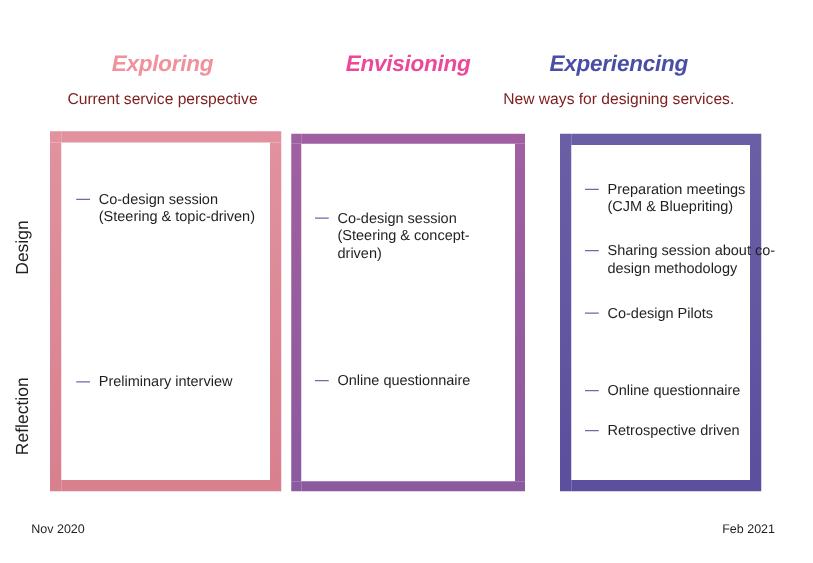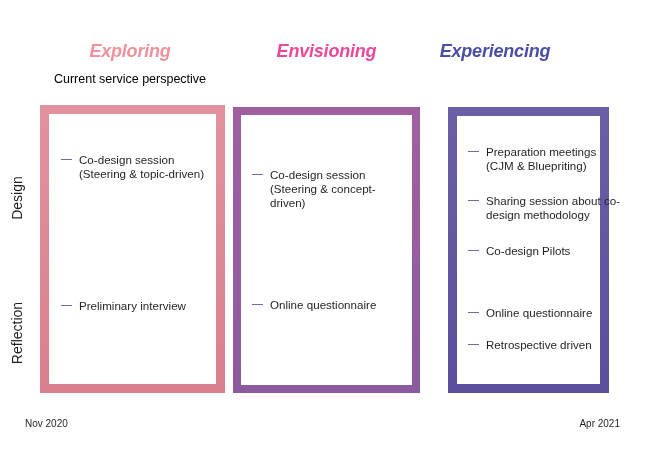--- a/index.html
+++ b/index.html
@@ -32,21 +32,21 @@
     font-style: italic;
     font-weight: bold;
     font-size: 18px;
     letter-spacing: -0.2px;
     line-height: 22px;
     white-space: nowrap;
   }
   .phase-sub {
     font-size: 12.5px;
     line-height: 16px;
-    color: #000000;
+    color: #7f1d1d;
     white-space: nowrap;
     margin-top: 9px;
   }
 
   
   .phase-box {
     position: absolute;
     box-sizing: border-box;
     background: #ffffff;
   }
@@ -105,20 +105,21 @@
     <div class="phase-title" style="color: rgb(240, 145, 156);">Exploring</div>
     <div class="phase-sub">Current service perspective</div>
   </div>
 
   <div class="col-head" style="left:233px; top:40px; width:187px;">
     <div class="phase-title" style="color: #ec4899;">Envisioning</div>
   </div>
 
   <div class="col-head" style="left:402px; top:40px; width:186px;">
     <div class="phase-title" style="color: rgb(74, 79, 165);">Experiencing</div>
+    <div class="phase-sub">New ways for designing services.</div>
   </div>
 
   <div class="phase-box" style="left:40px; top:105px; width:185px; height:288px; border:9px solid;
               border-image: linear-gradient(180deg,#e1929e,#d9808f) 1;">
     <div class="items">
       <div class="item" style="left:12px; top:39px; width:150px;">
         <span class="item-dash" style="border-top-color: rgb(106, 107, 168);"></span>
         <span class="item-text">Co-design session
 (Steering &amp; topic-driven)</span>
       </div>
@@ -174,15 +175,15 @@
   </div>
 
   <div class="vlabel" style="left:-28px; top:190px; width:90px;">
     <span>Design</span>
   </div>
   <div class="vlabel" style="left:-28px; top:325px; width:90px;">
     <span>Reflection</span>
   </div>
 
   <div class="date" style="left:25px; top:418px;">Nov 2020</div>
-  <div class="date" style="right:30px; top:418px;">Apr 2021</div>
+  <div class="date" style="right:30px; top:418px;">Feb 2021</div>
 
 </div>
 
 </body></html>

